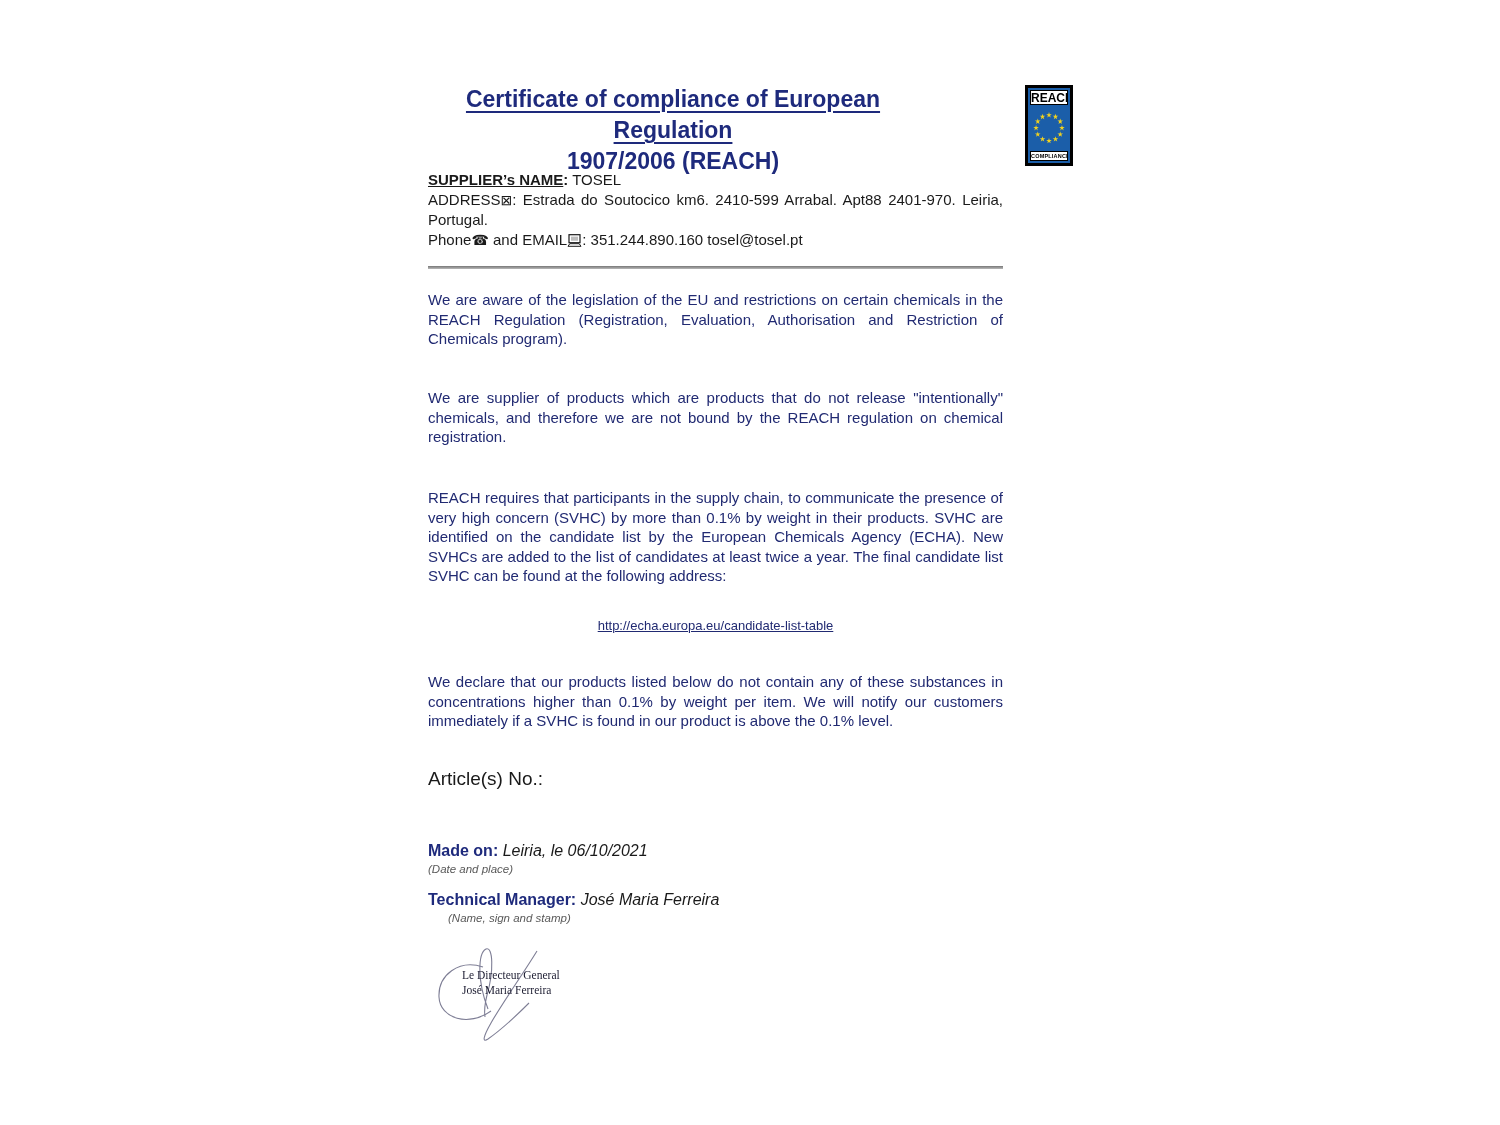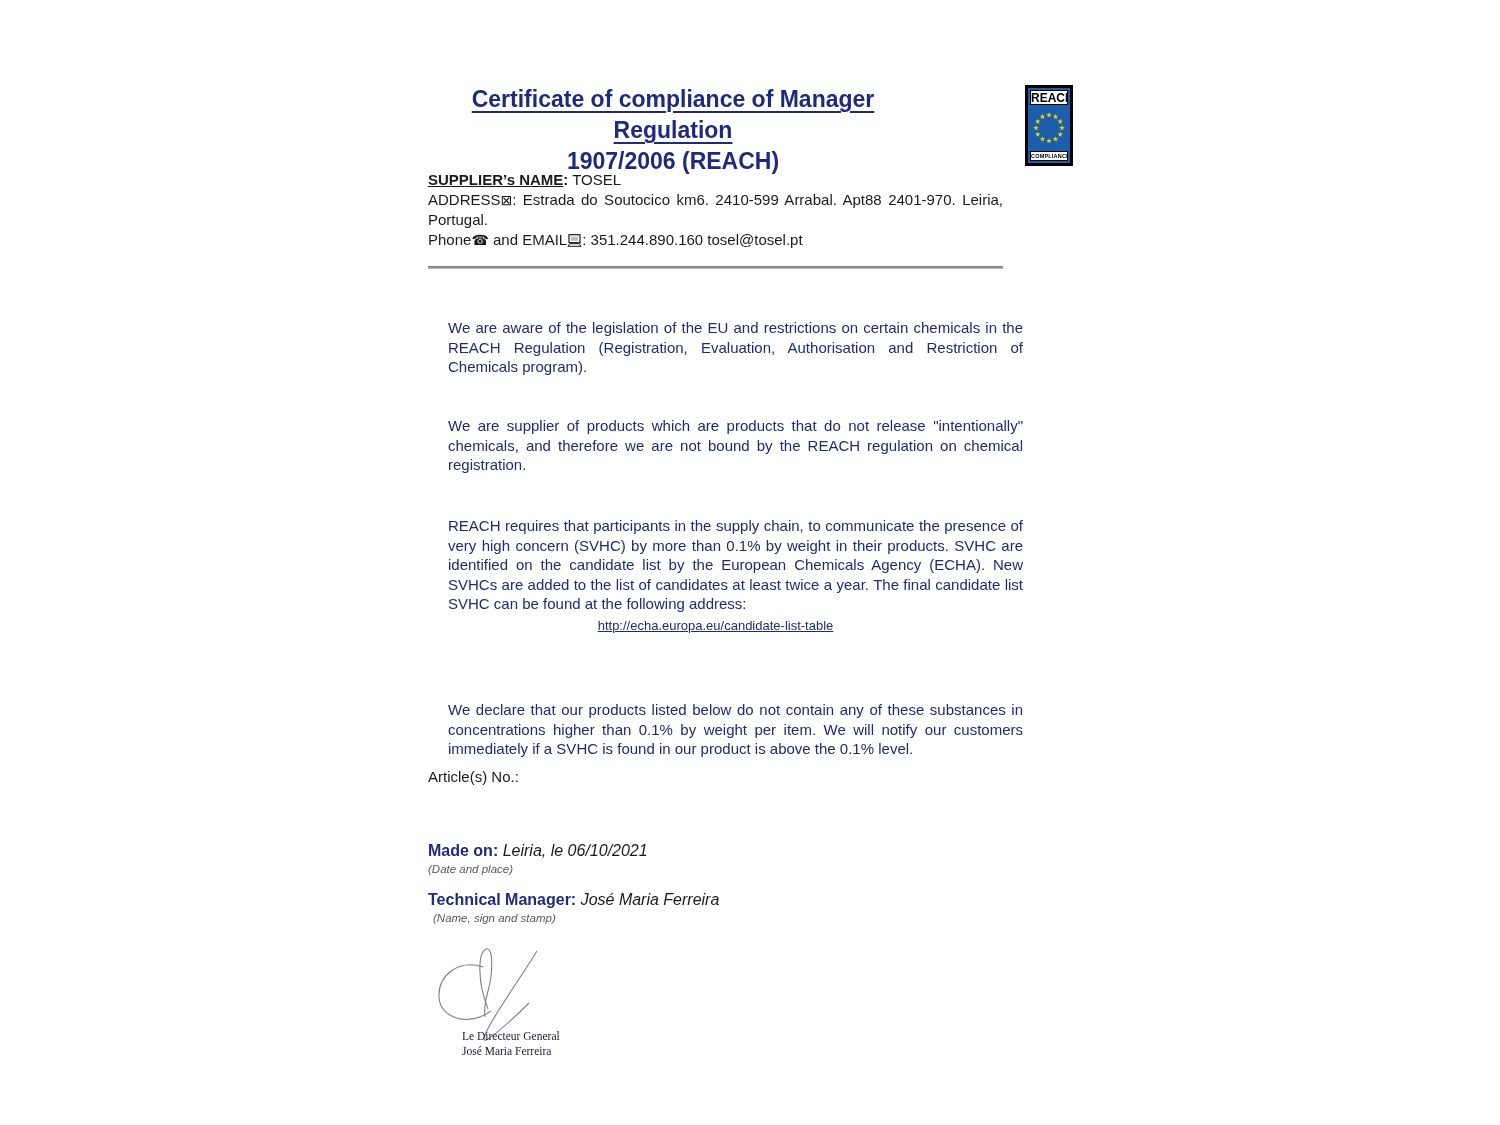--- a/index.html
+++ b/index.html
@@ -36,50 +36,50 @@
   .supplier .lbl-underline{font-weight:bold;text-decoration:underline;}
   .supplier .lbl-bold{font-weight:bold;}
   .glyph-icon{font-size:14px;}
   .computer-icon-svg{vertical-align:-2px;}
 
   
   .rule{left:428px;top:266px;width:575px;height:3px;
     background:linear-gradient(#777777,#b9b9b9);}
 
   
-  .para{left:448px;width:575px;color:var(--navy);font-size:15px;line-height:19.5px;
-    text-align:justify;margin-top:28px;}
+  .para{left:428px;width:575px;color:var(--navy);font-size:15px;line-height:19.5px;
+    text-align:justify;}
   .p1{top:290px;}
   .p2{top:388px;}
   .p3{top:488px;}
   .p4{top:672px;}
 
   .link-line{left:428px;top:616px;width:575px;text-align:center;}
   .link-line a{color:var(--navy);font-size:13px;text-decoration:underline;}
 
-  .articles{left:428px;top:768px;width:575px;color:var(--ink);font-size:15px;}
+  .articles{left:428px;top:768px;width:575px;color:var(--ink);font-size:19px;}
 
   
   .made-on{left:428px;top:842px;width:575px;}
   .tech-mgr{left:428px;top:891px;width:575px;}
   .field-label{color:var(--title-navy);font-weight:bold;font-size:16px;}
   .field-value{color:var(--ink);font-style:italic;font-size:16px;}
   .caption{color:var(--caption-gray);font-style:italic;font-size:11.5px;margin-top:3px;}
-  .tech-mgr .caption{margin-left:5px;}
+  .tech-mgr .caption{margin-left:20px;}
 
   
   .signature-svg{left:425px;top:943px;}
-  .stamp-text{left:462px;top:1029px;font-family:"Liberation Serif",serif;
+  .stamp-text{left:462px;top:968px;font-family:"Liberation Serif",serif;
     font-size:11.5px;line-height:15px;color:#1b1b30;white-space:nowrap;}
 </style>
 </head>
 <body>
 
 <div class="abs title-block">
-  <div class="title-line1">Certificate of compliance of Manager Regulation</div>
+  <div class="title-line1">Certificate of compliance of European Regulation</div>
   <div class="title-line2">1907/2006 (REACH)</div>
 </div>
 
 <div class="abs reach-logo">
   <div class="label top">REACH</div>
   <div class="stars">
     <svg width="44" height="46" viewBox="0 0 44 48" aria-hidden="true">
       <defs>
         <symbol id="star" overflow="visible">
           <polygon points="0,-3.4 0.76,-1.05 3.23,-1.05 1.24,0.4 2,2.75 0,1.3 -2,2.75 -1.24,0.4 -3.23,-1.05 -0.76,-1.05" fill="#f2d21f"></polygon>

